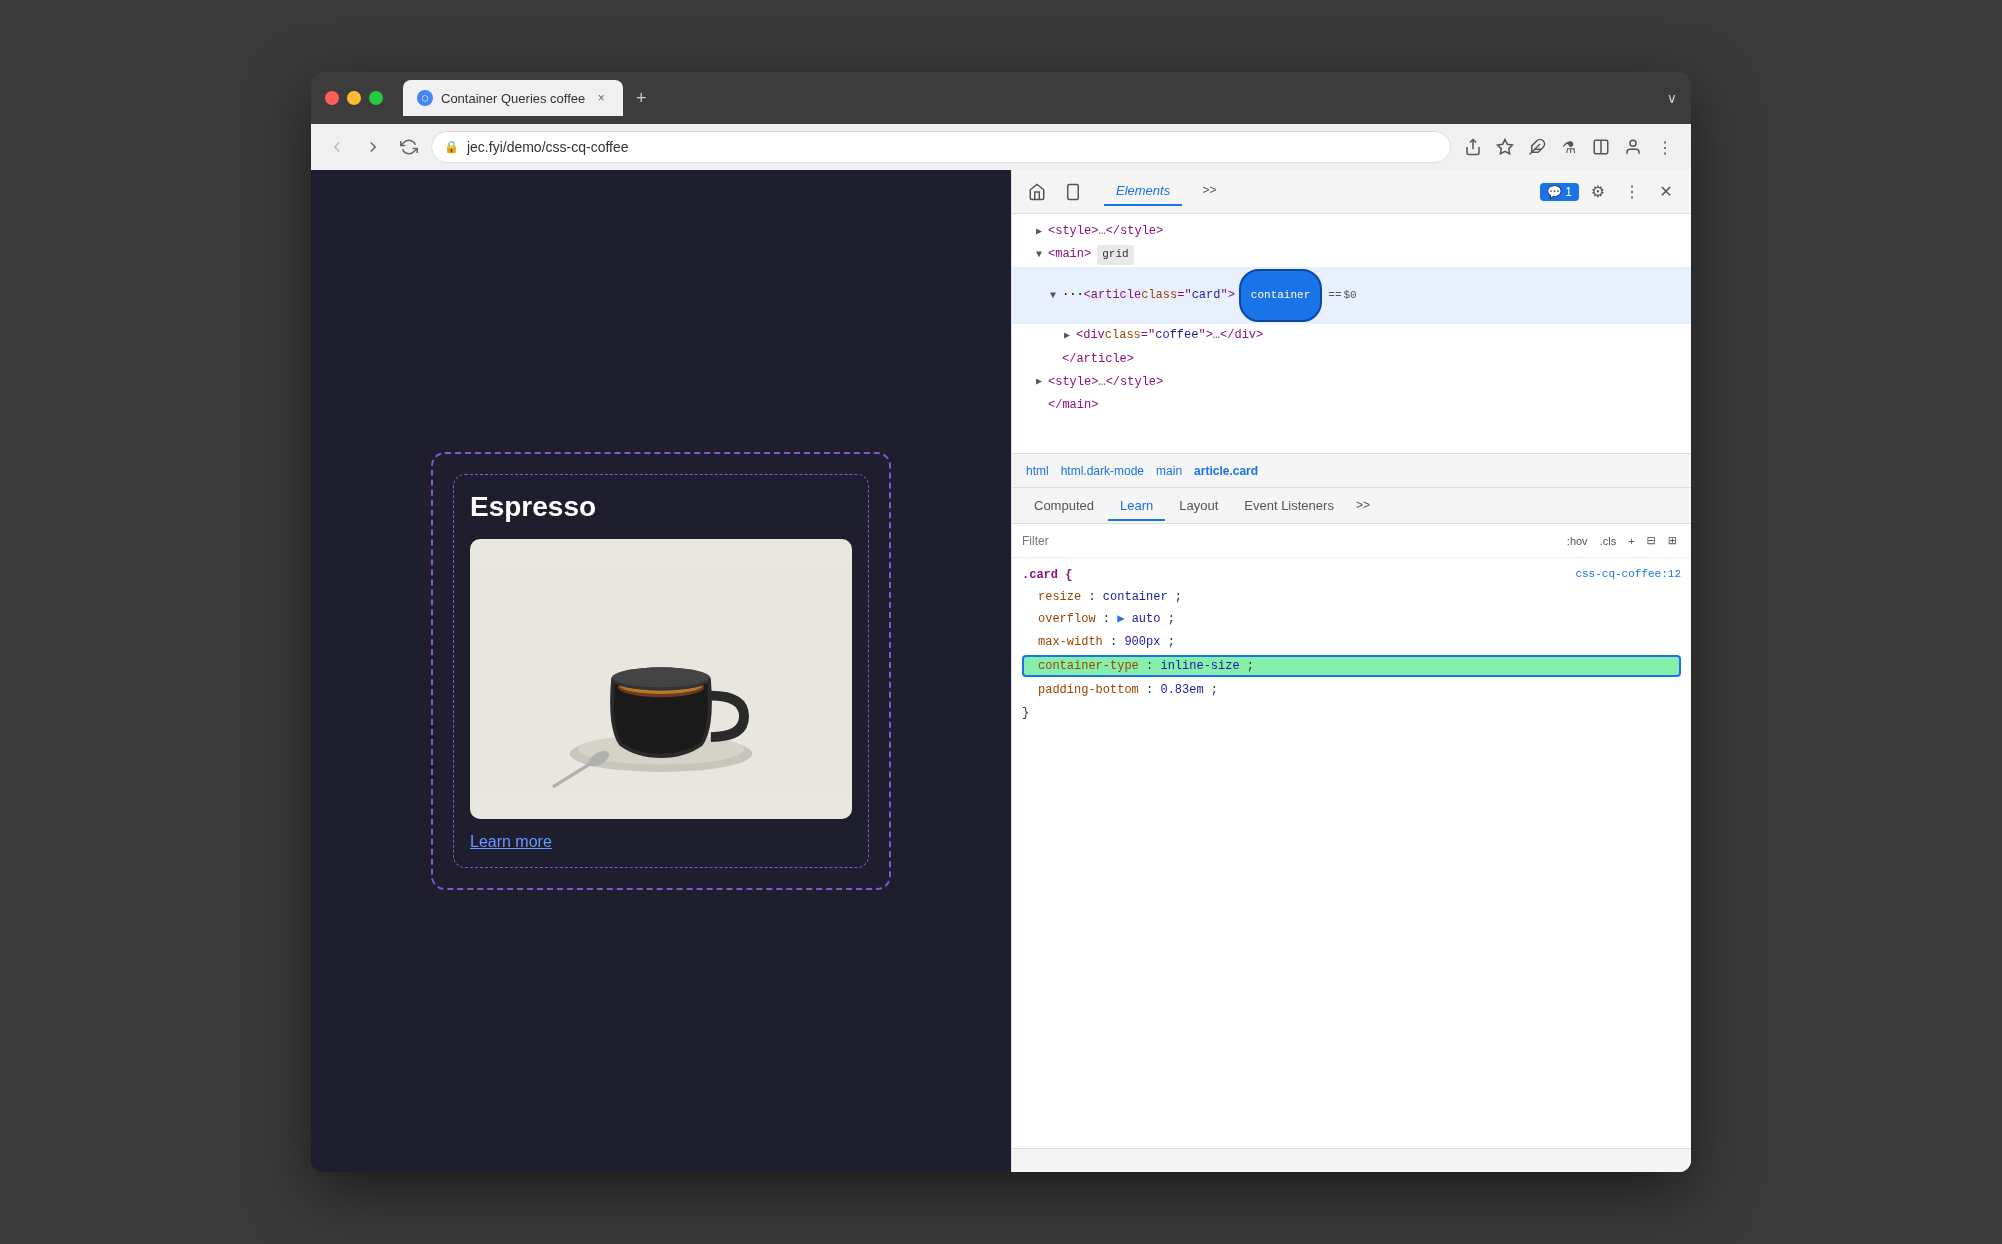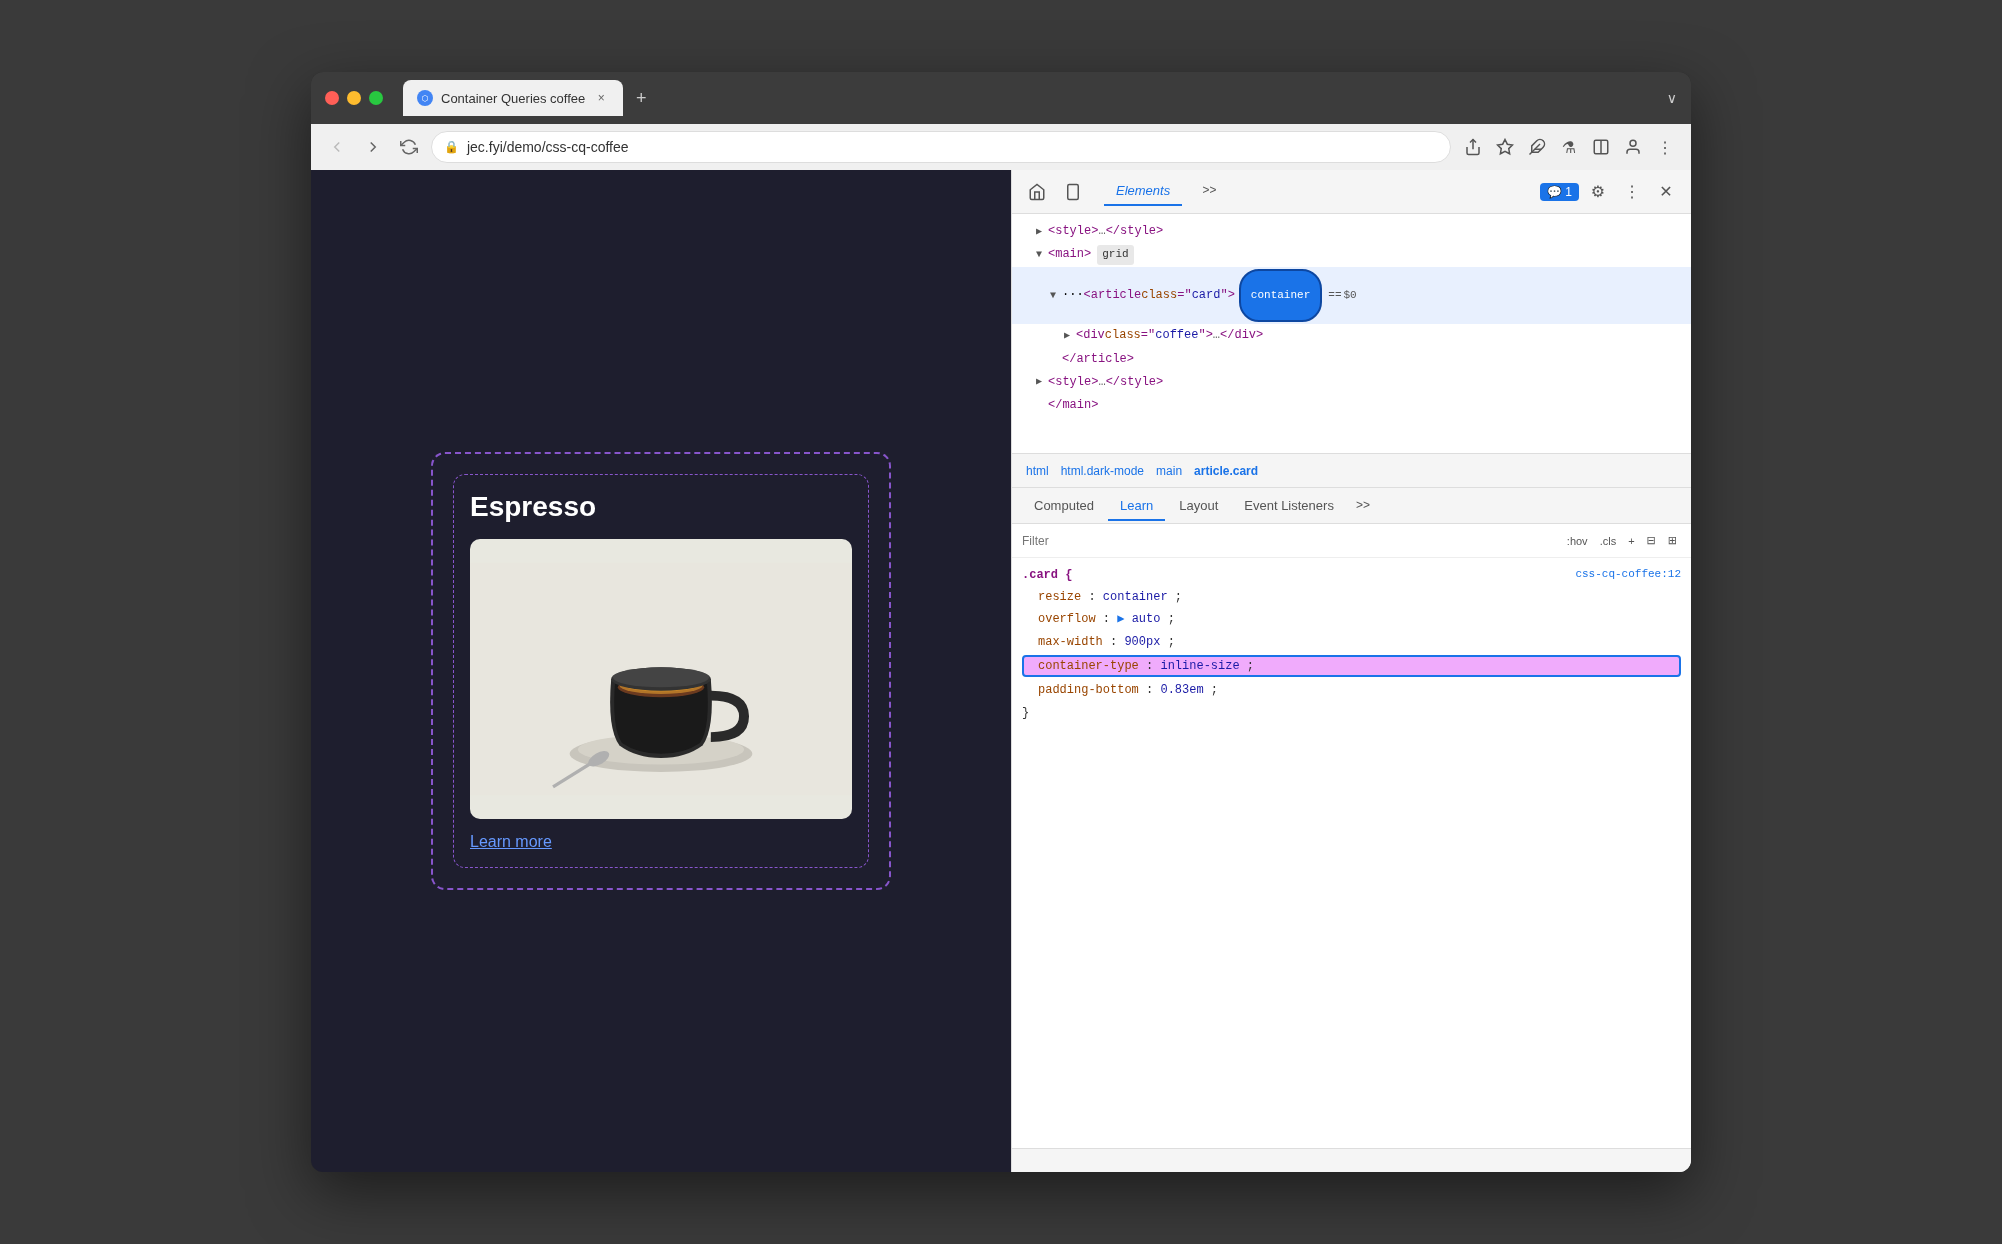--- a/index.html
+++ b/index.html
@@ -478,21 +478,21 @@
       padding: 1px 0 1px 16px;
       color: #994500;
       line-height: 1.7;
     }
 
     .css-value { color: #1a1aa6; }
     .css-colon { color: #333; }
     .css-semi { color: #333; }
 
     .css-property-highlighted {
-      background: #f0abfc;
+      background: #86efac;
       border: 2px solid #1a73e8;
       border-radius: 4px;
       padding: 2px 22px 2px 14px;
       margin: 2px 0;
     }
 
     .overflow-arrow {
       color: #1a73e8;
       cursor: pointer;
     }

